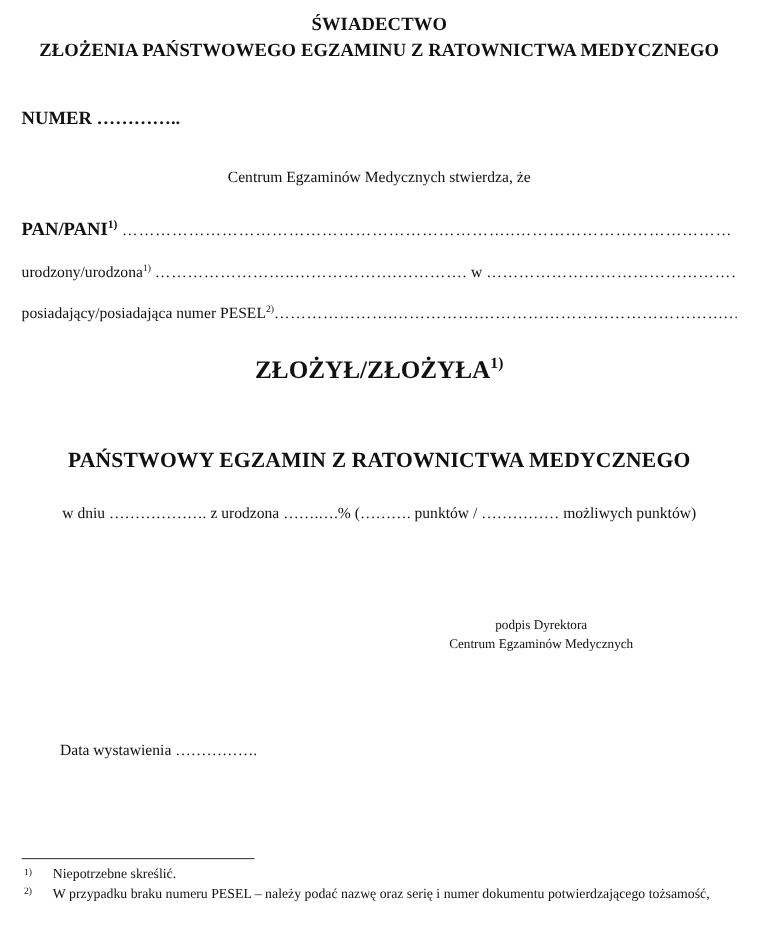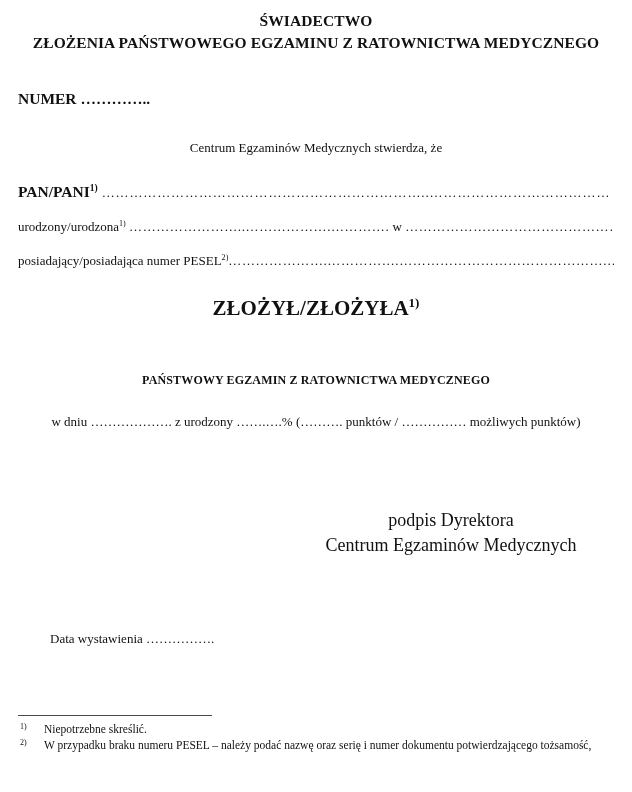--- a/index.html
+++ b/index.html
@@ -86,35 +86,35 @@
   
   .zlozyl {
     text-align: center;
     font-weight: bold;
     font-size: 21px;
     margin-top: 26px;
   }
   .exam-name {
     text-align: center;
     font-weight: bold;
-    font-size: 12px;
+    font-size: 18px;
     margin-top: 52px;
     letter-spacing: 0.15px;
   }
   .result-line {
     text-align: center;
     font-size: 13px;
     margin-top: 26px;
     white-space: nowrap;
   }
   
   .signature {
     margin-top: 78px;
     text-align: center;
-    font-size: 18px;
+    font-size: 11px;
     line-height: 1.4;
     padding-left: 270px;
   }
   .signature div { white-space: nowrap; }
   
   .issue-date {
     margin-top: 72px;
     font-size: 13px;
     margin-left: 32px;
   }
@@ -192,21 +192,21 @@
 
   <div class="zlozyl">
     <span>ZŁOŻYŁ/ZŁOŻYŁA</span><sup>1)</sup>
   </div>
 
   <div class="exam-name">PAŃSTWOWY EGZAMIN Z RATOWNICTWA MEDYCZNEGO</div>
 
   <div class="result-line">
     <span>w dniu</span>
     <span>……………….</span>
-    <span>z urodzony</span>
+    <span>z urodzona</span>
     <span>…….….</span><span>%</span>
     <span>(</span><span>……….</span>
     <span>punktów /</span>
     <span>……………</span>
     <span>możliwych punktów)</span>
   </div>
 
   <div class="signature">
     <div>podpis Dyrektora</div>
     <div>Centrum Egzaminów Medycznych</div>

